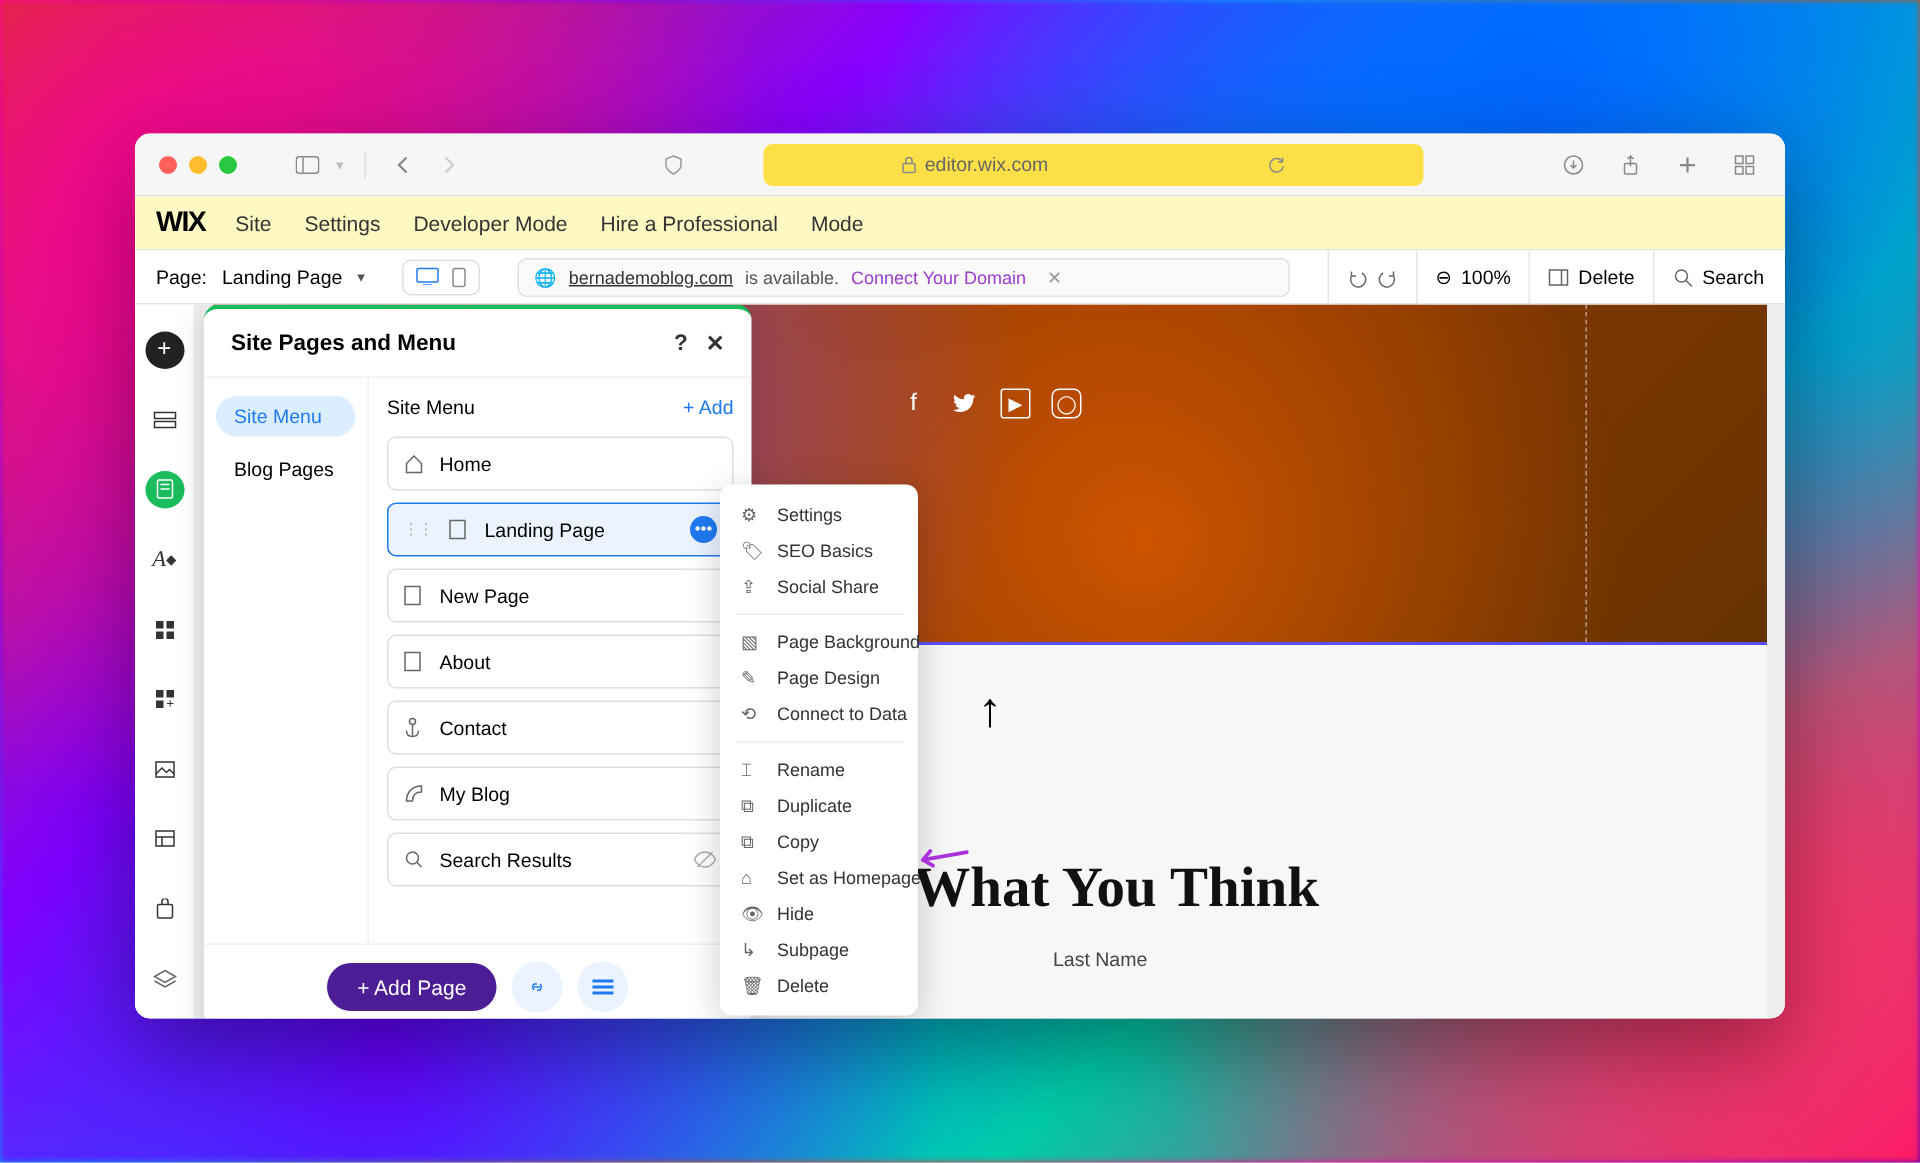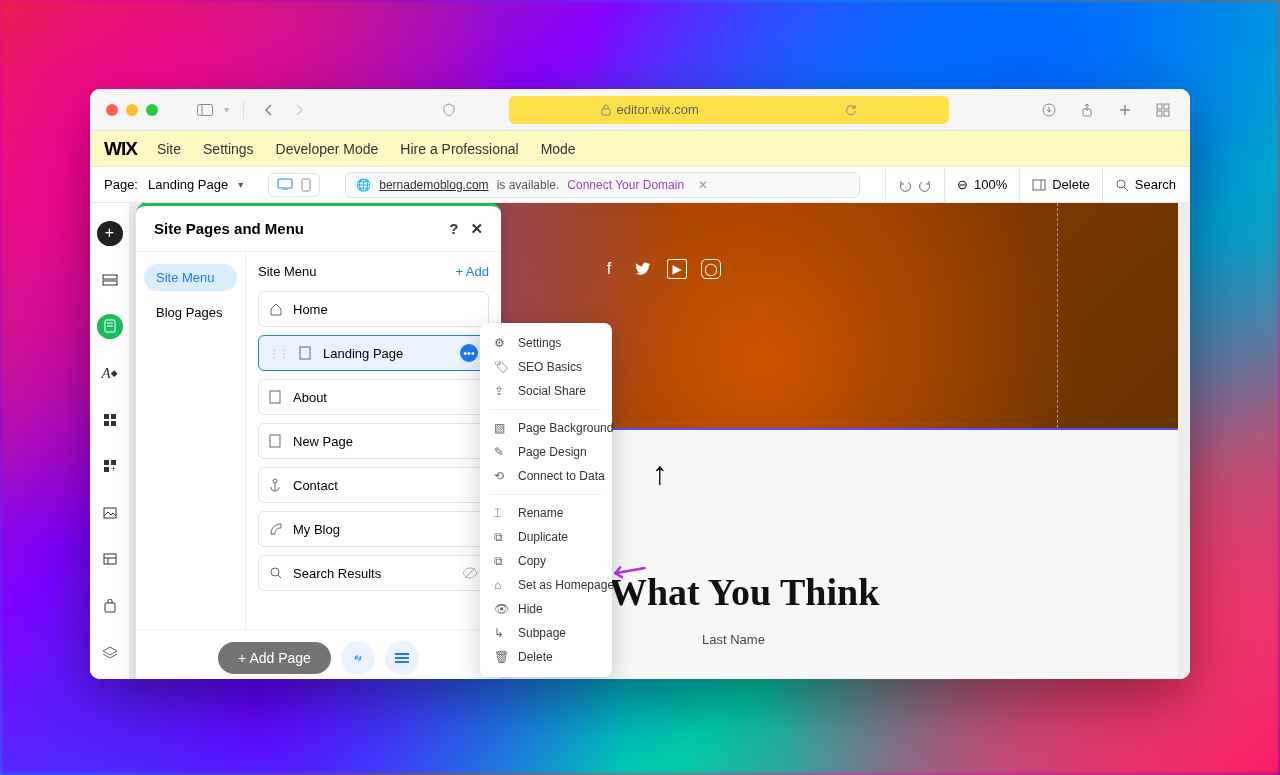--- a/index.html
+++ b/index.html
@@ -67,21 +67,21 @@
 .panel-main { flex: 1; padding: 12px; display: flex; flex-direction: column; gap: 8px; }
 .list-head { display: flex; justify-content: space-between; font-size: 13px; margin-bottom: 4px; }
 .list-head .add { color: #1f7af0; }
 .page-item { height: 36px; border: 1px solid #e0e0e0; border-radius: 6px; display: flex; align-items: center; padding: 0 10px; gap: 8px; font-size: 13px; cursor: pointer; }
 .page-item .picon { width: 16px; color: #555; }
 .page-item.active { border-color: #1f7af0; background: #eaf3ff; }
 .page-item.active .badge { width: 18px; height: 18px; border-radius: 50%; background: #1f7af0; color: #fff; font-size: 11px; display: flex; align-items: center; justify-content: center; margin-left: auto; }
 .page-item .drag { color: #aaa; font-size: 10px; margin-right: 2px; }
 .page-item .eyeoff { margin-left: auto; color: #aaa; }
 .panel-foot { height: 56px; border-top: 1px solid #f0f0f0; display: flex; align-items: center; justify-content: center; gap: 10px; }
-.add-page-btn { background: #737373; color: #fff; padding: 8px 20px; border-radius: 20px; font-size: 14px; display: flex; align-items: center; gap: 6px; }
+.add-page-btn { background: #4c1d95; color: #fff; padding: 8px 20px; border-radius: 20px; font-size: 14px; display: flex; align-items: center; gap: 6px; }
 .circ-btn { width: 34px; height: 34px; border-radius: 50%; background: #eaf3ff; color: #1f7af0; display: flex; align-items: center; justify-content: center; }
 .context-menu { position: absolute; top: 120px; left: 390px; width: 132px; background: #fff; border-radius: 8px; box-shadow: 0 6px 24px rgba(0,0,0,0.2); padding: 8px 0; }
 .ctx-item { height: 24px; display: flex; align-items: center; gap: 10px; padding: 0 14px; font-size: 12px; color: #333; cursor: pointer; white-space: nowrap; }
 .ctx-item .cicon { width: 14px; color: #666; flex-shrink: 0; }
 .ctx-sep { height: 1px; background: #eee; margin: 6px 10px; }
 .pointer-arrow { position: absolute; top: 360px; left: 520px; color: #aa33dd; font-size: 20px; transform: rotate(-10deg); }
 svg { display: block; }
 </style>
 </head>
 <body>
@@ -350,29 +350,29 @@
               </span>
             <span>Landing Page</span>
             <span class="badge">•••</span>
           </div>
           <div class="page-item">
             <span class="picon">
                 <svg width="12" height="14">
                   <rect x="1" y="1" width="10" height="12" fill="none" stroke="#666"></rect>
                 </svg>
               </span>
-            <span>About</span>
+            <span>New Page</span>
           </div>
           <div class="page-item">
             <span class="picon">
                 <svg width="12" height="14">
                   <rect x="1" y="1" width="10" height="12" fill="none" stroke="#666"></rect>
                 </svg>
               </span>
-            <span>New Page</span>
+            <span>About</span>
           </div>
           <div class="page-item">
             <span class="picon">
                 <svg width="12" height="14">
                   <circle cx="6" cy="3" r="2" fill="none" stroke="#666"></circle>
                   <line x1="6" y1="5" x2="6" y2="13" stroke="#666"></line>
                   <path d="M2 9 C2 12 4 13 6 13 C8 13 10 12 10 9" fill="none" stroke="#666"></path>
                 </svg>
               </span>
             <span>Contact</span>

